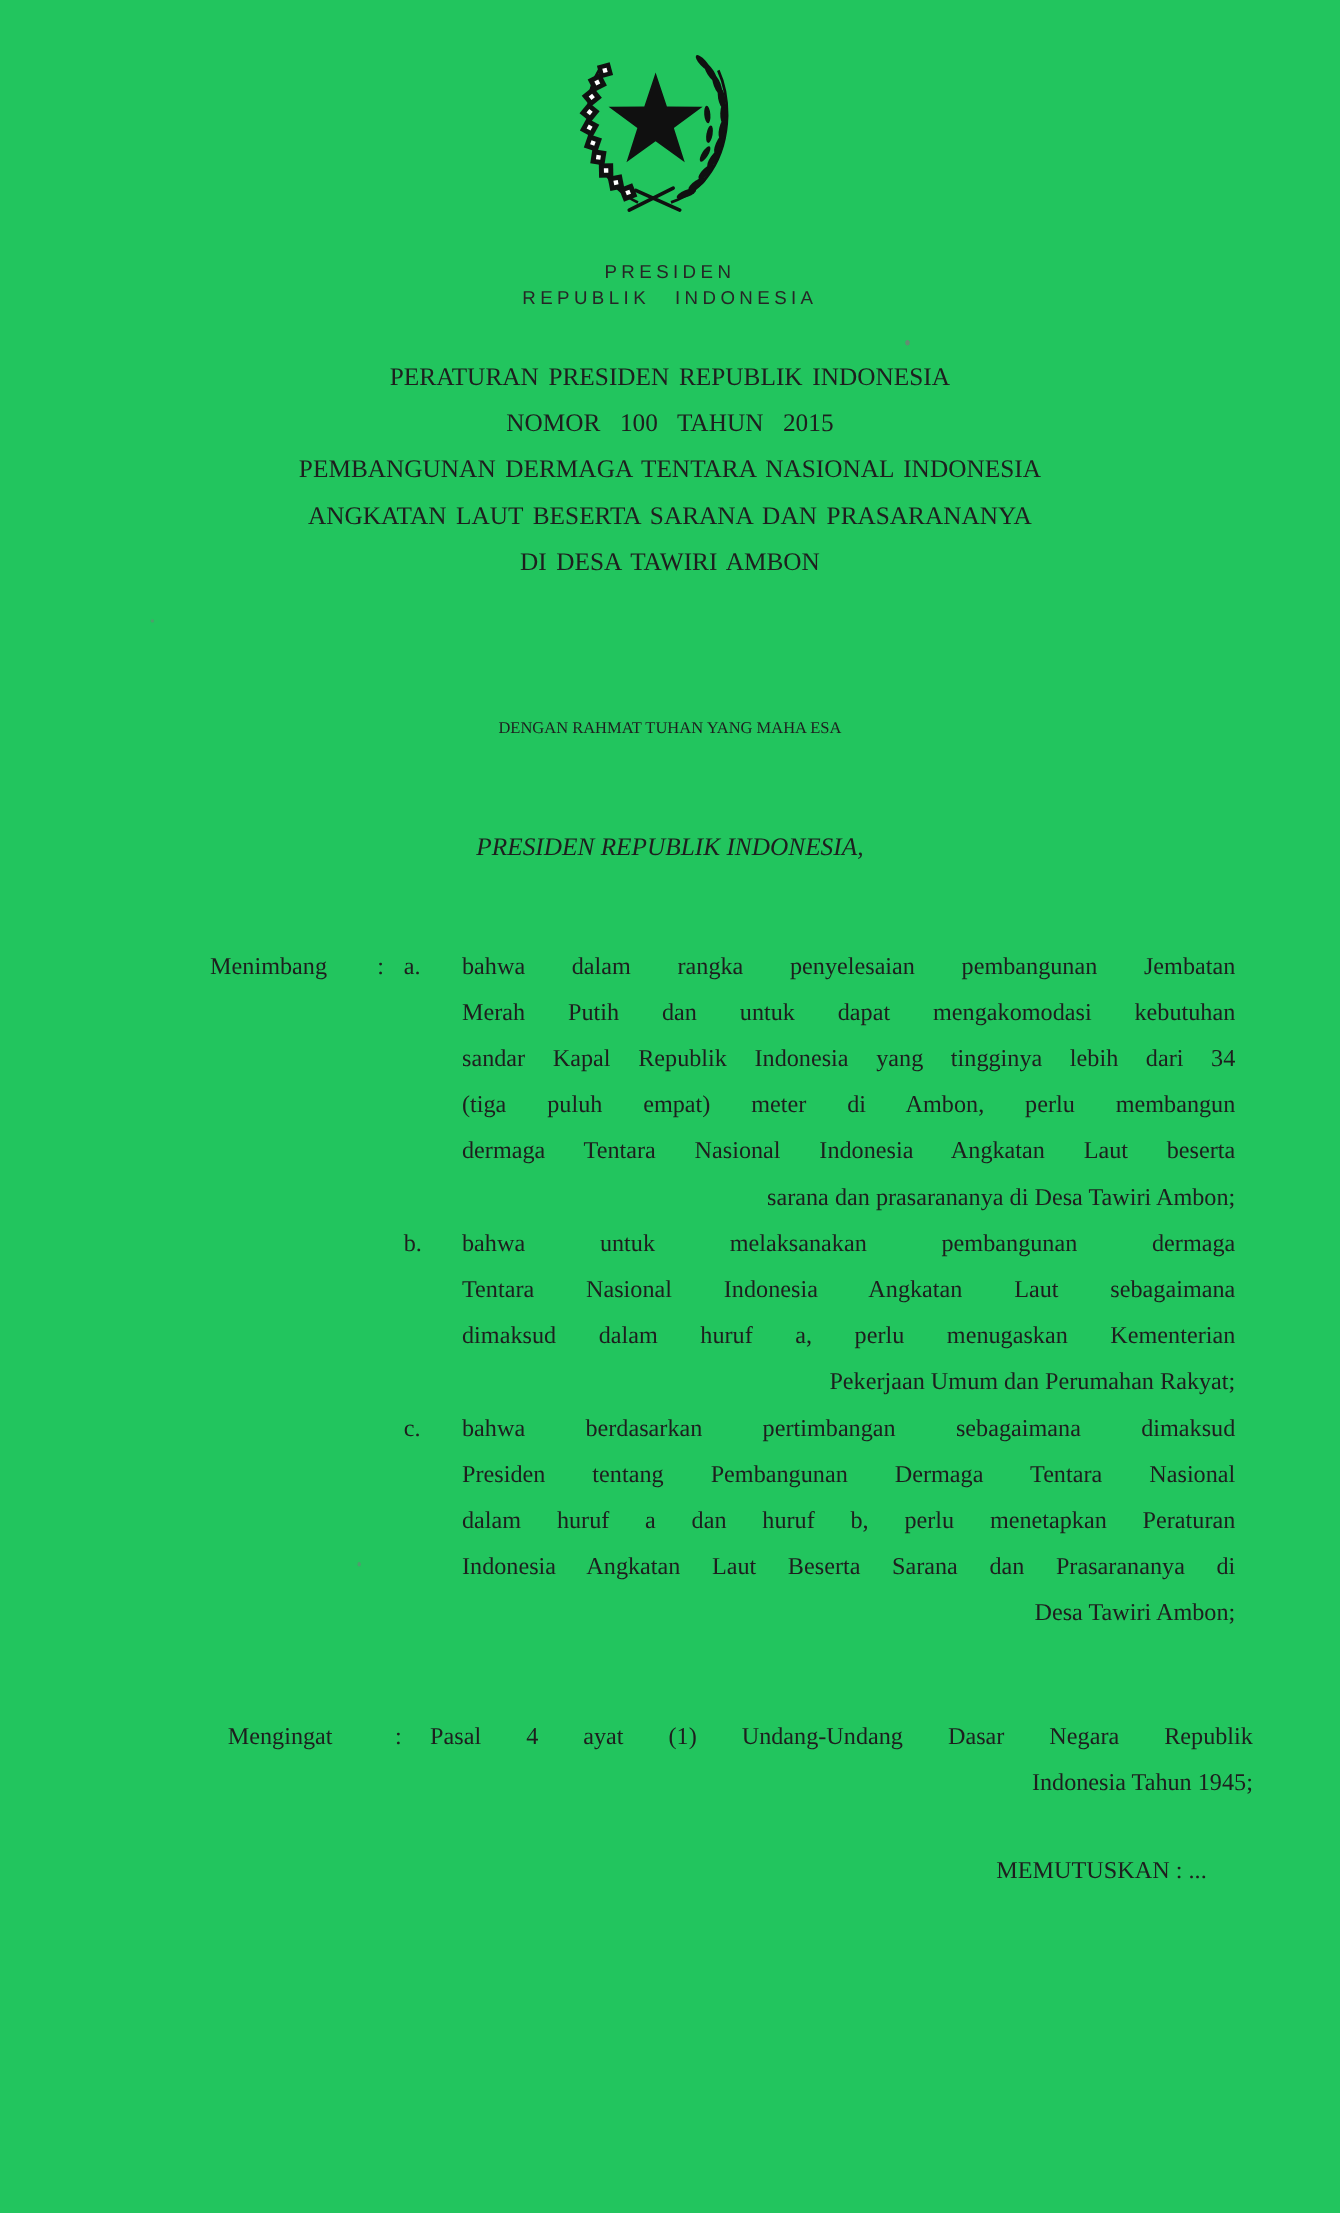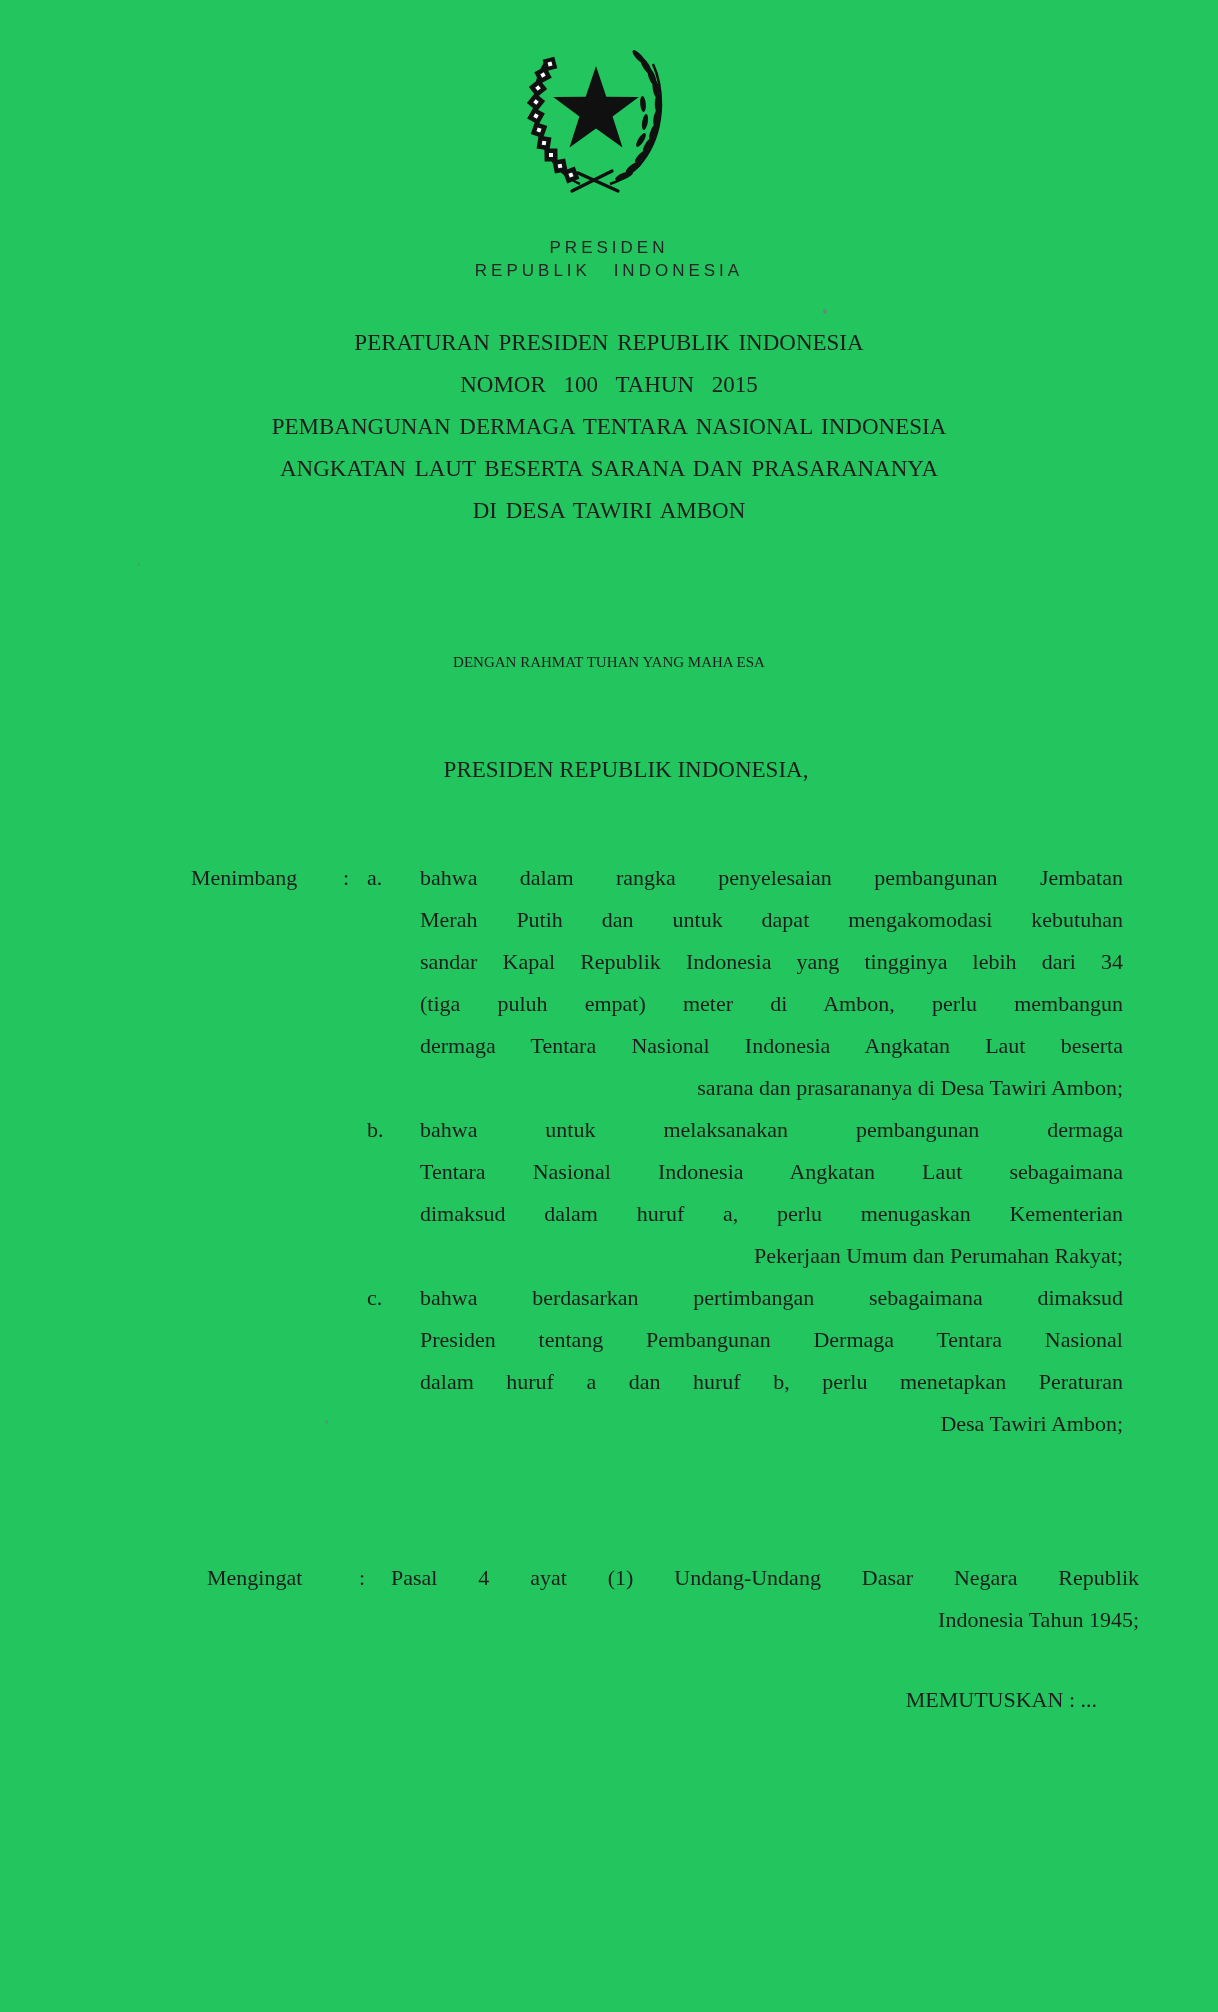--- a/index.html
+++ b/index.html
@@ -28,21 +28,21 @@
     letter-spacing:4px;color:#262626;
   }
   .agency .l2{word-spacing:14px;}
 
   
   .title{position:absolute;left:0;top:322px;width:932px;font-size:23px;word-spacing:3px;}
   .title .line{text-align:center !important;text-align-last:center !important;}
   .title .line:nth-child(2){word-spacing:12px;}
 
   .invocation{position:absolute;left:0;top:641px;width:932px;text-align:center;font-size:15px;}
-  .issuer{position:absolute;left:17px;top:749px;width:932px;text-align:center;font-size:23px;}
+  .issuer{position:absolute;left:0;top:749px;width:932px;text-align:center;font-size:23px;font-style:italic;}
 
   
   .considering{position:absolute;left:0;top:857px;width:932px;}
   .remembering{position:absolute;left:16px;top:1557px;width:932px;}
   .crow,.mrow{display:flex;align-items:flex-start;}
   .cell-label{width:152px;flex:none;margin-left:48px;}
   .cell-colon{width:24px;flex:none;}
   .cell-marker{width:53px;flex:none;}
   .cell-text{width:703px;flex:none;}
   .cell-text2{width:748px;flex:none;margin-left:8px;}
@@ -185,20 +185,21 @@
           </div>
         </div>
         <div class="crow">
           <div class="cell-label"></div>
           <div class="cell-colon"></div>
           <div class="cell-marker">c.</div>
           <div class="cell-text">
             <div class="line jline">bahwa berdasarkan pertimbangan sebagaimana dimaksud</div>
             <div class="line jline">Presiden tentang Pembangunan Dermaga Tentara Nasional</div>
             <div class="line jline">dalam huruf a dan huruf b, perlu menetapkan Peraturan</div>
+            <div class="line jline">Indonesia Angkatan Laut Beserta Sarana dan Prasarananya di</div>
             <div class="line endline">Desa Tawiri Ambon;</div>
           </div>
         </div>
       </div>
 
     <div class="remembering mrow">
       <div class="cell-label">Mengingat</div>
       <div class="cell-colon">:</div>
       <div class="cell-text2">
           <div class="line jline">Pasal 4 ayat (1) Undang-Undang Dasar Negara Republik</div>

